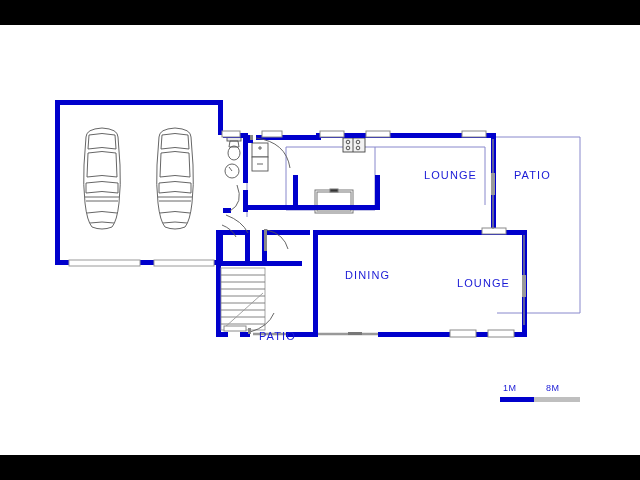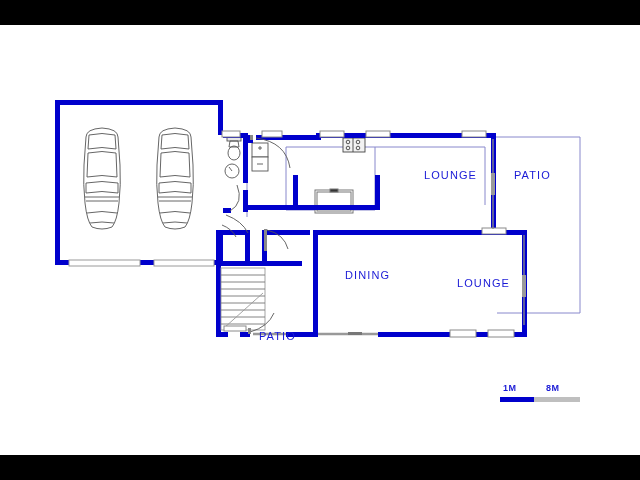--- a/index.html
+++ b/index.html
@@ -4,21 +4,21 @@
 <style>
   html,body{margin:0;padding:0;background:#000;}
   body{width:640px;height:480px;overflow:hidden;font-family:"Liberation Sans",sans-serif;}
   #stage{position:relative;width:640px;height:396px;background:#8b5cf6;padding-left:32px;}
   #letterbox-top{position:absolute;left:0;top:0;width:640px;height:25px;background:#000;}
   #letterbox-bottom{position:absolute;left:0;top:455px;width:640px;height:25px;background:#000;}
   #canvas{position:absolute;left:0;top:25px;width:640px;height:430px;background:#fff;}
   #plan{position:absolute;left:0;top:0;width:640px;height:430px;}
   .room-label{position:absolute;color:#1a1ad6;font-size:11px;letter-spacing:1.1px;
               font-family:"Liberation Sans",sans-serif;white-space:nowrap;}
-  .scale-label{position:absolute;color:#1a1ad6;font-size:9px;font-weight:bold;
+  .scale-label{position:absolute;color:#1a1ad6;font-size:9px;font-weight:normal;
                font-family:"Liberation Sans",sans-serif;letter-spacing:.4px;}
 </style>
 </head>
 <body>
 
 <div id="stage">
 
   <div id="letterbox-top"></div>
   <div id="letterbox-bottom"></div>
 

